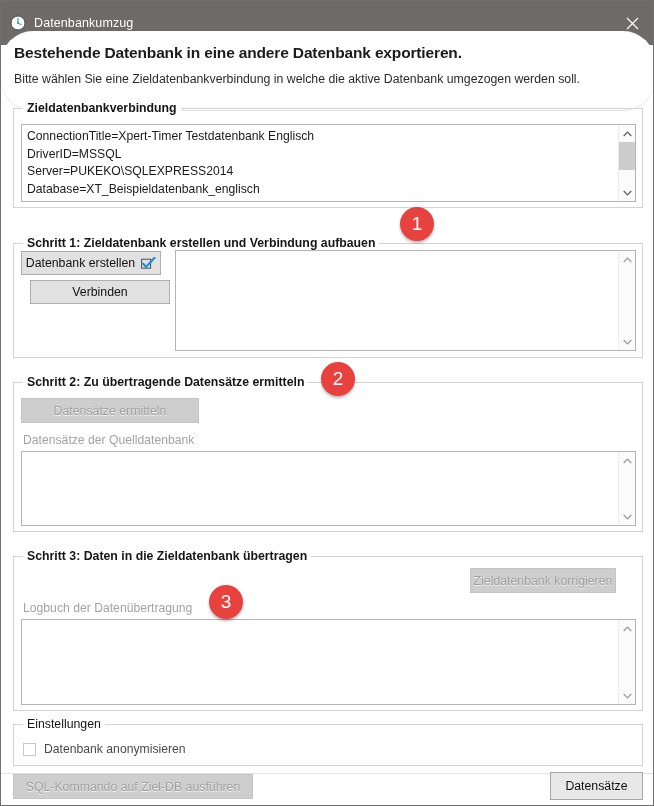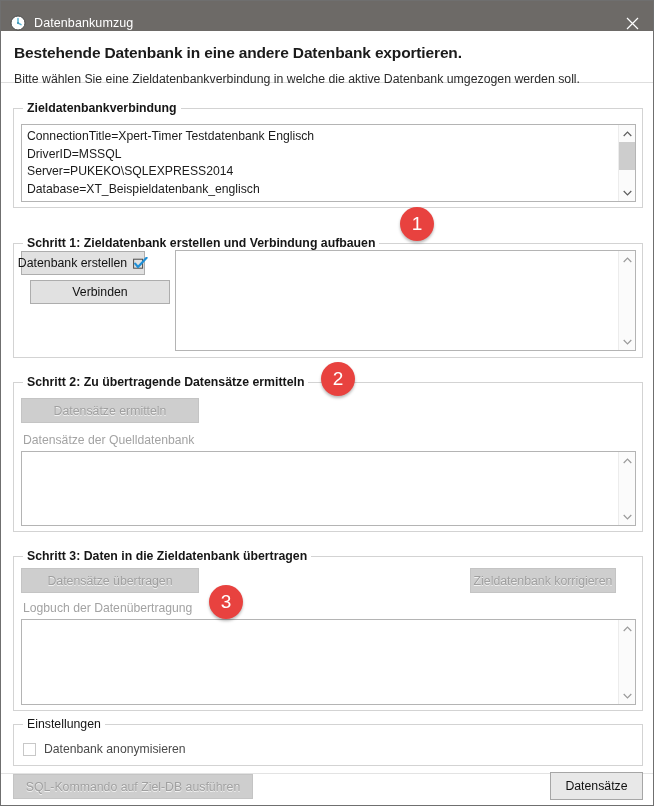--- a/index.html
+++ b/index.html
@@ -55,24 +55,25 @@
     cursor: pointer;
   }
   .close-btn svg { display: block; }
 
   
   .header {
     position: absolute;
     left: 0;
     top: 30px;
     width: 654px;
-    height: 52px;
+    height: 80px;
     background: #ffffff;
     border-bottom: 1px solid #dedede;
     box-sizing: border-box;
+    border-radius: 32px;
   }
   .header-title {
     position: absolute;
     left: 13px;
     top: 13px;
     font-size: 15.5px;
     font-weight: bold;
     color: #1b1b1b;
     letter-spacing: -0.15px;
     white-space: nowrap;
@@ -286,21 +287,21 @@
         <svg width="9" height="6" viewBox="0 0 9 6">
             <path d="M0.7 1 L4.5 4.8 L8.3 1" fill="none" stroke="#5c5c5c" stroke-width="1.2"></path>
           </svg>
       </span>
     </div>
   </div>
 
   <div class="group" style="left:12px; top:242px; width:630px; height:115px;">
     <span class="group-legend bold">Schritt 1: Zieldatenbank erstellen und Verbindung aufbauen</span>
   </div>
-  <div class="btn" style="left:20px; top:250px; width:124px; height:24px;">
+  <div class="btn" style="left:20px; top:250px; width:140px; height:24px;">
     <span>Datenbank erstellen</span>
     <span style="display:flex;">
       <svg width="15" height="13" viewBox="0 0 15 13">
         <rect x="0.6" y="2.2" width="9" height="9" fill="none" stroke="#4d4d4d" stroke-width="1"></rect>
         <path d="M2.2 6.6 L5 10 L13.6 0.8" fill="none" stroke="#1f8fd6" stroke-width="2.2" stroke-linecap="round" stroke-linejoin="round"></path>
       </svg>
     </span>
   </div>
   <div class="btn" style="left:20px; top:279px; width:140px; height:24px;margin-left:9px;">
     <span>Verbinden</span>
@@ -339,23 +340,20 @@
         <svg width="9" height="6" viewBox="0 0 9 6">
             <path d="M0.7 1 L4.5 4.8 L8.3 1" fill="none" stroke="#9a9a9a" stroke-width="1.2"></path>
           </svg>
       </span>
     </div>
   </div>
 
   <div class="group" style="left:12px; top:555px; width:630px; height:155px;">
     <span class="group-legend bold">Schritt 3: Daten in die Zieldatenbank übertragen</span>
   </div>
-  <div class="btn disabled" style="left:20px; top:567px; width:178px; height:25px;">
-    <span>Datensätze übertragen</span>
-  </div>
   <div class="btn disabled" style="left:469px; top:567px; width:146px; height:25px;">
     <span>Zieldatenbank korrigieren</span>
   </div>
   <div class="field-label" style="left:22px; top:600px;">Logbuch der Datenübertragung</div>
   <div class="textbox" style="left:20px; top:618px; width:615px; height:86px;">
     <div class="textbox-content"></div>
     <div class="vscroll">
       <span class="arrow up">
         <svg width="9" height="6" viewBox="0 0 9 6">
             <path d="M0.7 5 L4.5 1.2 L8.3 5" fill="none" stroke="#9a9a9a" stroke-width="1.2"></path>

